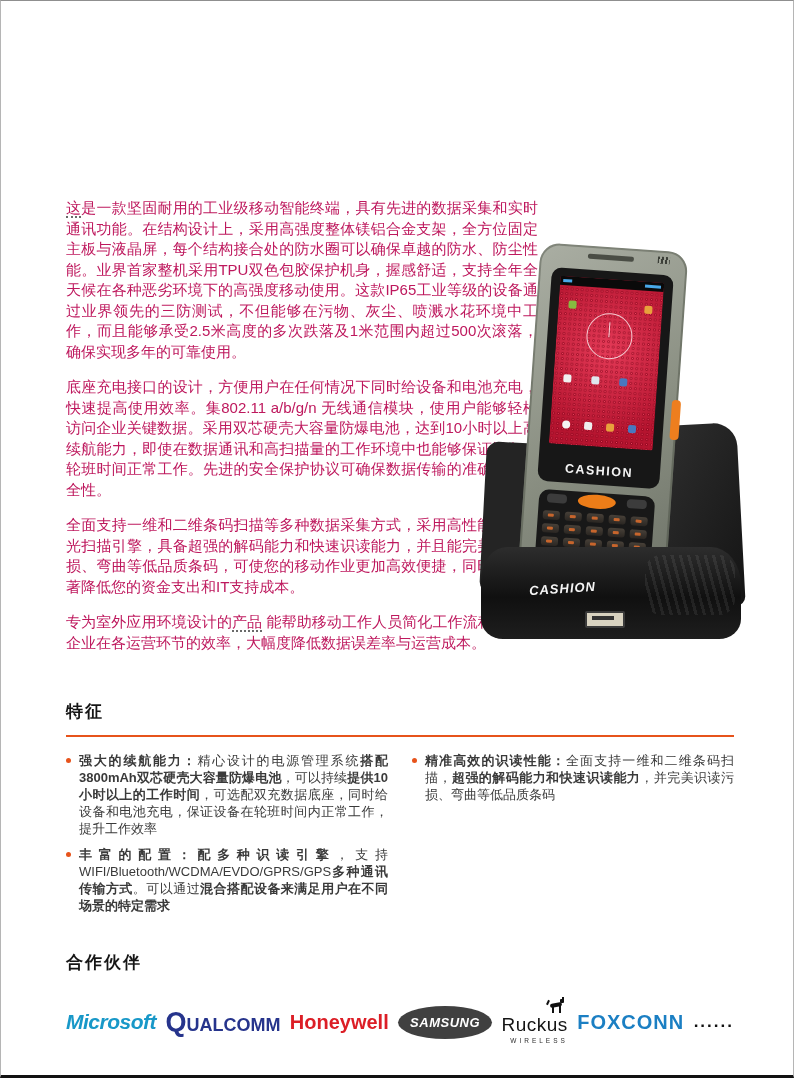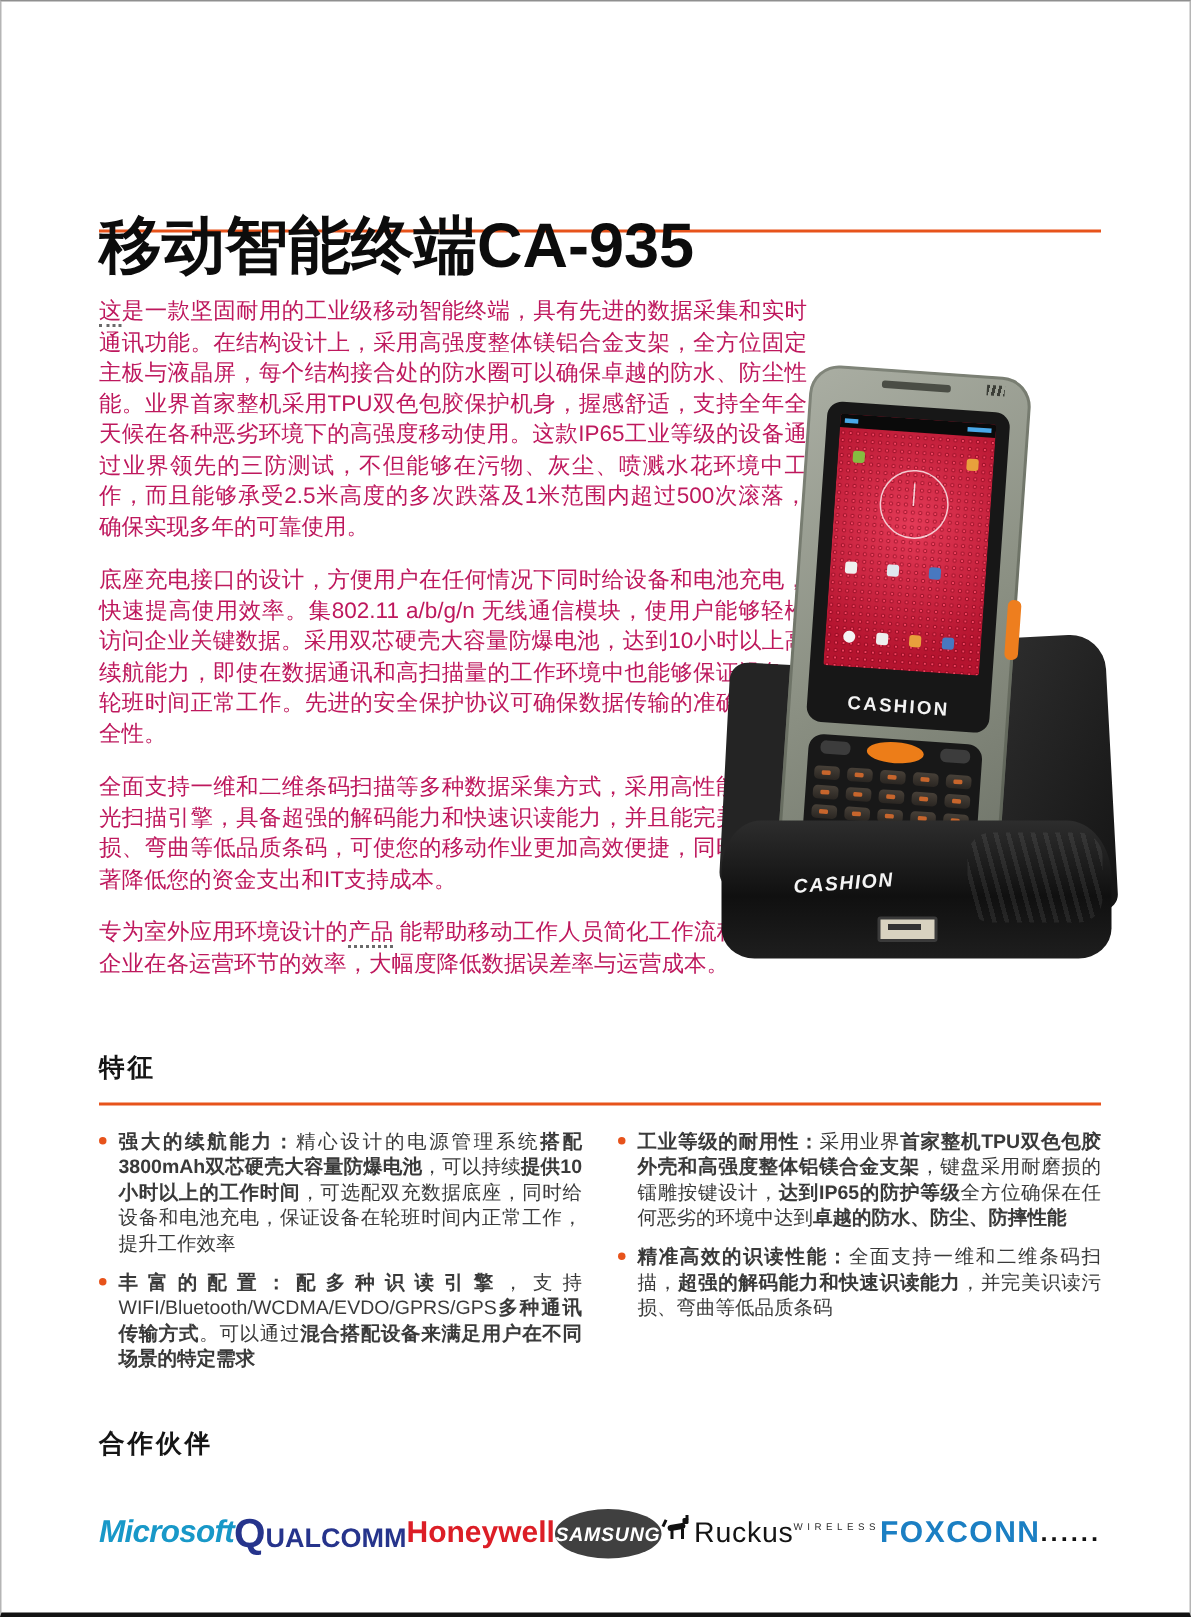--- a/index.html
+++ b/index.html
@@ -27,21 +27,21 @@
   .bullet-dot{position:absolute;left:0;top:6px;width:5px;height:5px;border-radius:50%;background:#E7531B;}
   
   .partners-sec{position:absolute;left:65px;right:59px;top:950px;}
   .logo-row{display:flex;justify-content:space-between;align-items:center;margin-top:22px;height:52px;}
   .logo-microsoft{font-style:italic;font-weight:bold;font-size:21px;color:#1898C8;letter-spacing:-0.5px;}
   .logo-qualcomm{font-weight:bold;font-size:18px;color:#26348C;display:inline-block;}
   .logo-qualcomm::first-letter{font-size:27px;}
   .logo-honeywell{font-weight:bold;font-size:20px;color:#DC1E26;}
   .logo-samsung{width:94px;height:33px;border-radius:50%;background:#404040;display:flex;align-items:center;justify-content:center;
     color:#fff;font-size:13px;font-weight:bold;font-style:italic;letter-spacing:0.5px;}
-  .logo-ruckus{display:flex;align-items:flex-start;line-height:1;}
+  .logo-ruckus{display:flex;flex-direction:column;align-items:flex-end;line-height:1;}
   .ruckus-word{font-size:19px;color:#141414;letter-spacing:0.5px;margin-top:1px;}
   .ruckus-sub{font-size:6.5px;color:#2e2e2e;letter-spacing:3px;margin-top:4px;}
   .dog{position:relative;width:22px;height:15px;}
   .dog i{position:absolute;background:#111;display:block;}
   .dog .d-body{left:4px;top:4px;width:12px;height:4px;border-radius:2px;transform:rotate(-10deg);}
   .dog .d-head{left:14px;top:0;width:4px;height:4px;border-radius:1px;}
   .dog .d-ear{left:16px;top:-2px;width:2px;height:3px;}
   .dog .d-leg1{left:6px;top:8px;width:2px;height:6px;}
   .dog .d-leg2{left:13px;top:7px;width:2px;height:7px;}
   .dog .d-tail{left:1px;top:1px;width:2px;height:5px;transform:rotate(25deg);}
@@ -94,24 +94,20 @@
     background:repeating-linear-gradient(75deg,rgba(255,255,255,0.07) 0 3px,transparent 3px 8px);}
   .cradle-brand{position:absolute;left:48px;top:34px;color:#f5f5f5;font-size:13px;font-weight:bold;font-style:italic;letter-spacing:1px;transform:rotate(-4deg);}
   .usb-port{position:absolute;left:104px;top:64px;width:36px;height:13px;background:#d8d2c0;border:2px solid #3a3a3a;border-radius:2px;}
   .usb-port::after{content:"";position:absolute;left:5px;top:3px;width:22px;height:4px;background:#333;}
 </style>
 </head>
 <body>
 
 <div class="page">
 
-  <header class="title-block">
-    <div class="title-rule"></div>
-    <h1 class="page-title">移动智能终端CA-935</h1>
-  </header>
 
   <div class="intro">
     <p><span class="u-dot">这</span><span>是一款坚固耐用的工业级移动智能终端，具有先进的数据采集和实时通讯功能。在结构设计上，采用高强度整体镁铝合金支架，全方位固定主板与液晶屏，每个结构接合处的防水圈可以确保卓越的防水、防尘性能。业界首家整机采用TPU双色包胶保护机身，握感舒适，支持全年全天候在各种恶劣环境下的高强度移动使用。这款IP65工业等级的设备通过业界领先的三防测试，不但能够在污物、灰尘、喷溅水花环境中工作，而且能够承受2.5米高度的多次跌落及1米范围内超过500次滚落，确保实现多年的可靠使用。</span></p>
     <p><span>底座充电接口的设计，方便用户在任何情况下同时给设备和电池充电，快速提高使用效率。集802.11 a/b/g/n 无线通信模块，使用户能够轻松访问企业关键数据。采用双芯硬壳大容量防爆电池，达到10小时以上高续航能力，即使在数据通讯和高扫描量的工作环境中也能够保证设备在轮班时间正常工作。先进的安全保护协议可确保数据传输的准确性和安全性。</span></p>
     <p><span>全面支持一维和二维条码扫描等多种数据采集方式，采用高性能进口激光扫描引擎，具备超强的解码能力和快速识读能力，并且能完美识读污损、弯曲等低品质条码，可使您的移动作业更加高效便捷，同时可以显著降低您的资金支出和IT支持成本。</span></p>
     <p><span>专为室外应用环境设计的</span><span class="u-dot">产品</span><span> 能帮助移动工作人员简化工作流程和提升企业在各运营环节的效率，大幅度降低数据误差率与运营成本。</span></p>
   </div>
 
   <figure class="device-figure">
     <div class="cradle-back-left"></div>
@@ -179,21 +175,20 @@
 
   <section class="features-sec">
     <h2 class="sec-heading">特征</h2>
     <div class="features-rule"></div>
     <div class="feature-cols">
       <ul class="feature-col">
         <li class="feature-item"><span class="bullet-dot"></span><span><span style="font-weight: bold;">强大的续航能力：</span><span>精心设计的电源管理系统</span><span style="font-weight: bold;">搭配3800mAh双芯硬壳大容量防爆电池</span><span>，可以持续</span><span style="font-weight: bold;">提供10小时以上的工作时间</span><span>，可选配双充数据底座，同时给设备和电池充电，保证设备在轮班时间内正常工作，提升工作效率</span></span></li>
         <li class="feature-item"><span class="bullet-dot"></span><span><span style="font-weight: bold;">丰富的配置：</span><span style="font-weight: bold;">配多种识读引擎</span><span>，支持WIFI/Bluetooth/WCDMA/EVDO/GPRS/GPS</span><span style="font-weight: bold;">多种通讯传输方式</span><span>。可以通过</span><span style="font-weight: bold;">混合搭配设备来满足用户在不同场景的特定需求</span></span></li>
       </ul>
       <ul class="feature-col">
-        <li class="feature-item"><span class="bullet-dot"></span><span><span style="font-weight: bold;">工业等级的耐用性：</span><span>采用业界</span><span style="font-weight: bold;">首家整机TPU双色包胶外壳和高强度整体铝镁合金支架</span><span>，键盘采用耐磨损的镭雕按键设计，</span><span style="font-weight: bold;">达到IP65的防护等级</span><span>全方位确保在任何恶劣的环境中达到</span><span style="font-weight: bold;">卓越的防水、防尘、防摔性能</span></span></li>
         <li class="feature-item"><span class="bullet-dot"></span><span><span style="font-weight: bold;">精准高效的识读性能：</span><span>全面支持一维和二维条码扫描，</span><span style="font-weight: bold;">超强的解码能力和快速识读能力</span><span>，并完美识读污损、弯曲等低品质条码</span></span></li>
       </ul>
     </div>
   </section>
 
   <section class="partners-sec">
     <h2 class="sec-heading">合作伙伴</h2>
     <div class="logo-row">
       <span class="logo-microsoft">Microsoft</span>
       <span class="logo-qualcomm">QUALCOMM</span>

